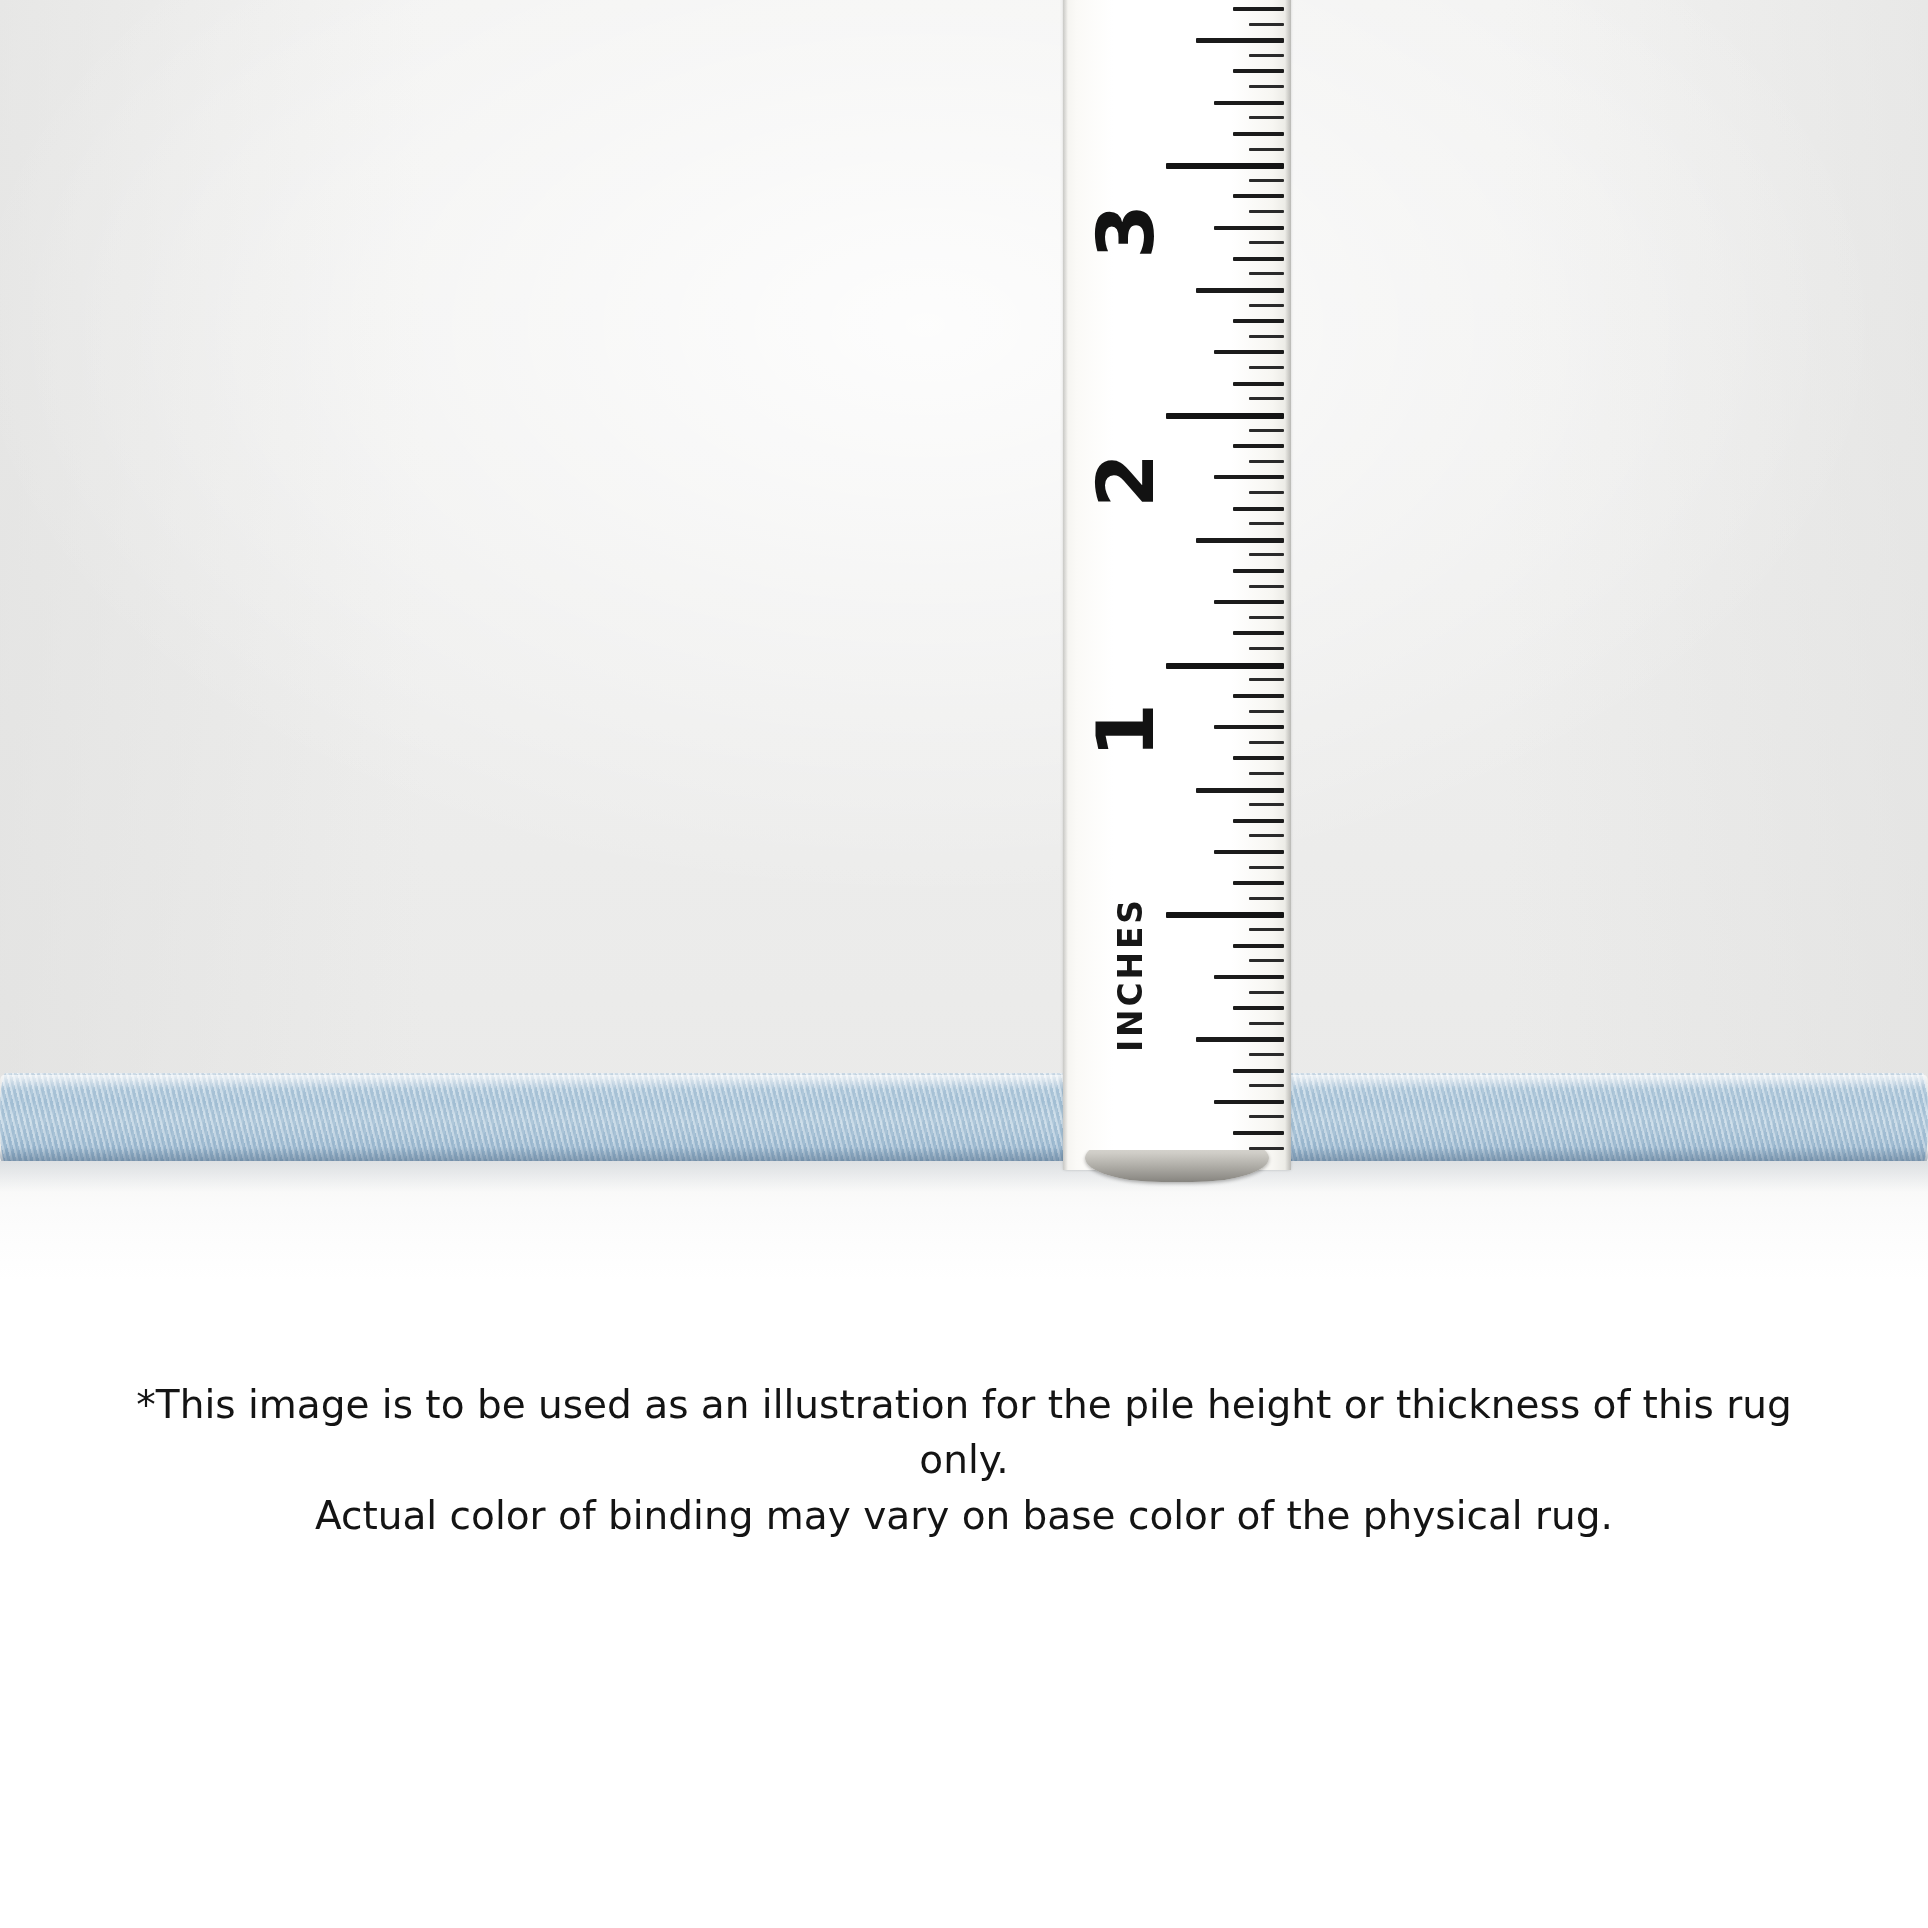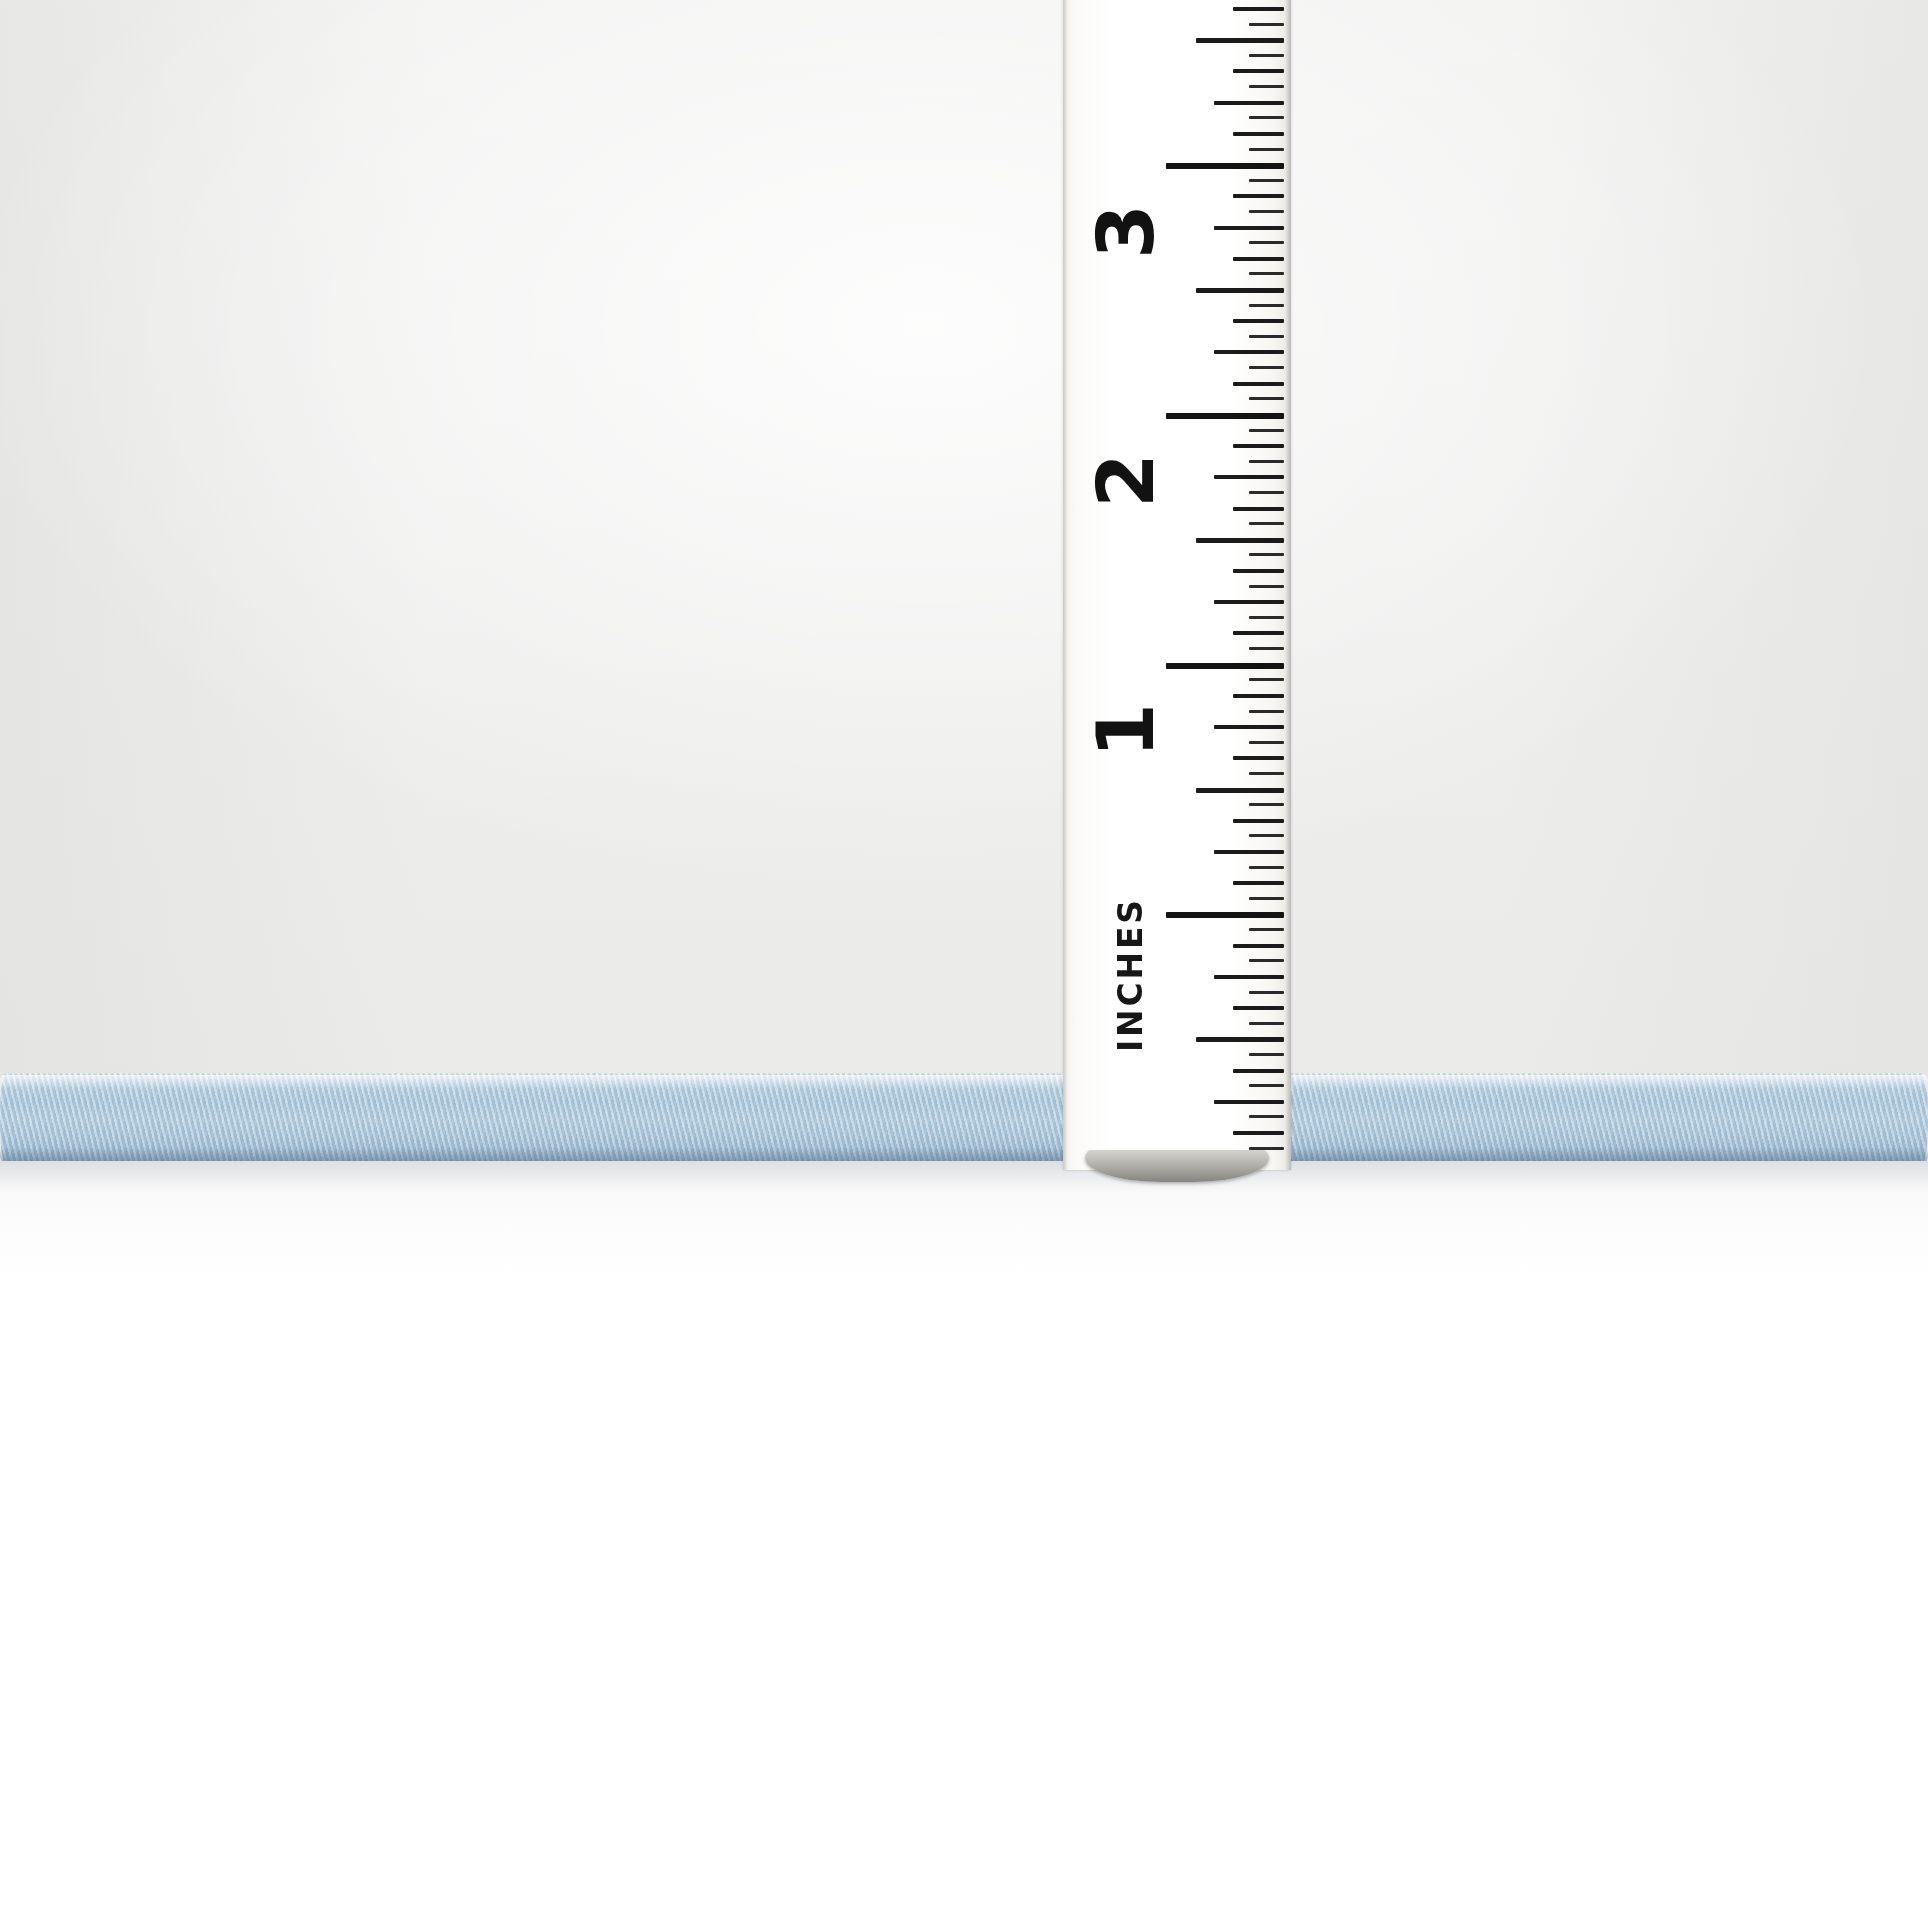--- a/index.html
+++ b/index.html
@@ -325,15 +325,19 @@
       <span class="ruler-num" style="top:263px">3</span>
 
       <span class="ruler-inches-label">INCHES</span>
     </div>
 
     <div class="ruler-tip">
       <div class="metal"></div>
     </div>
   </div>
 
+  <div class="caption">
+    <span class="line">*This image is to be used as an illustration for the pile height or thickness of this rug only.</span>
+    <span class="line">Actual color of binding may vary on base color of the physical rug.</span>
+  </div>
 
 </div>
 
 
 </body></html>

